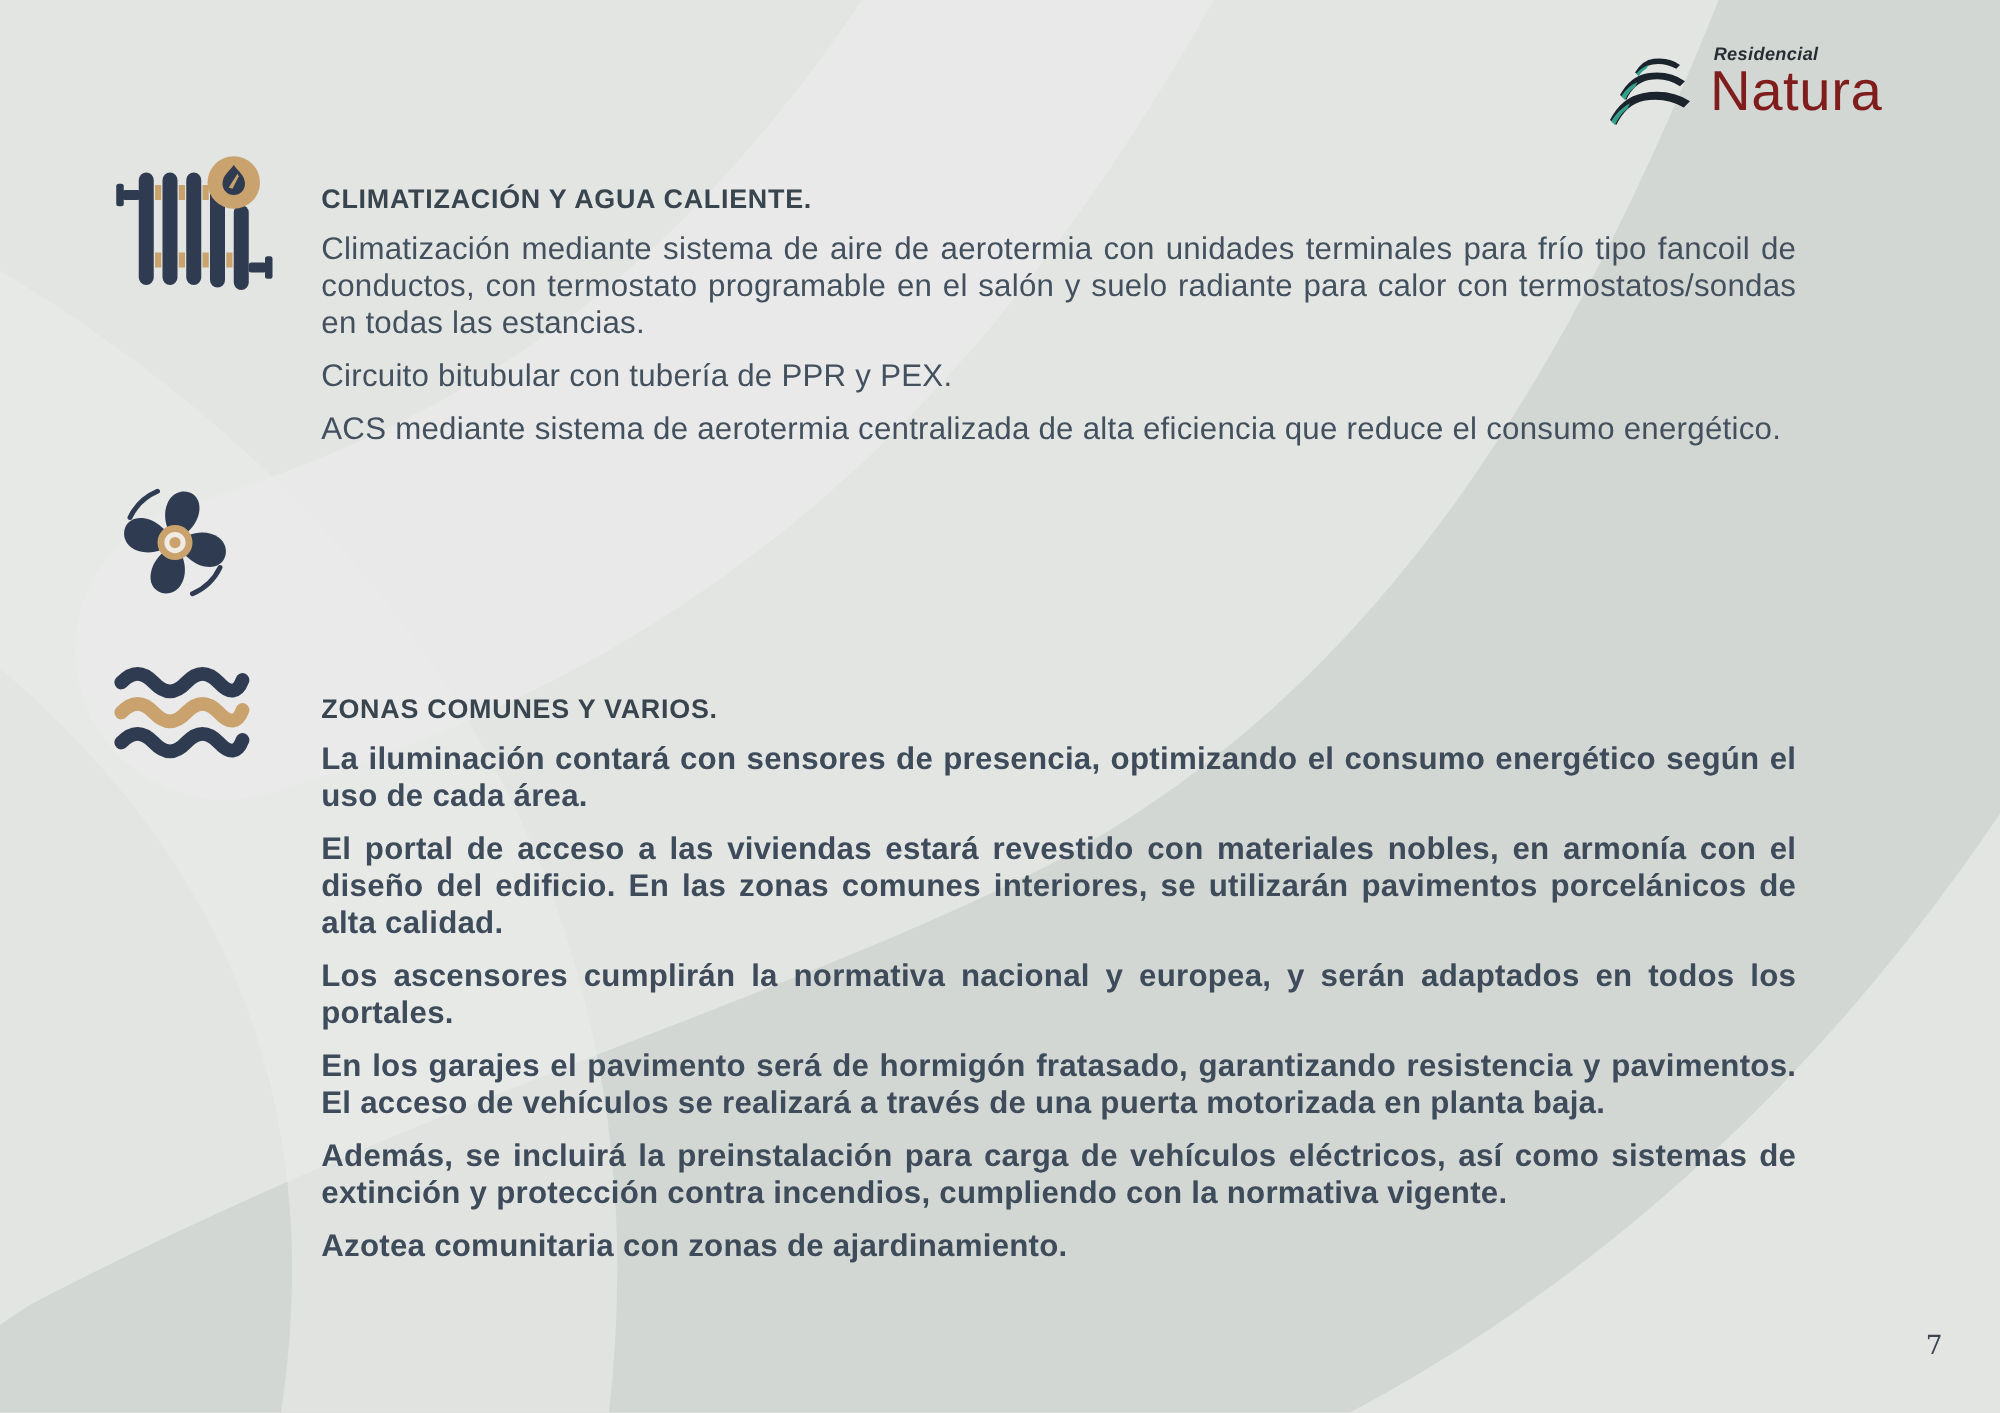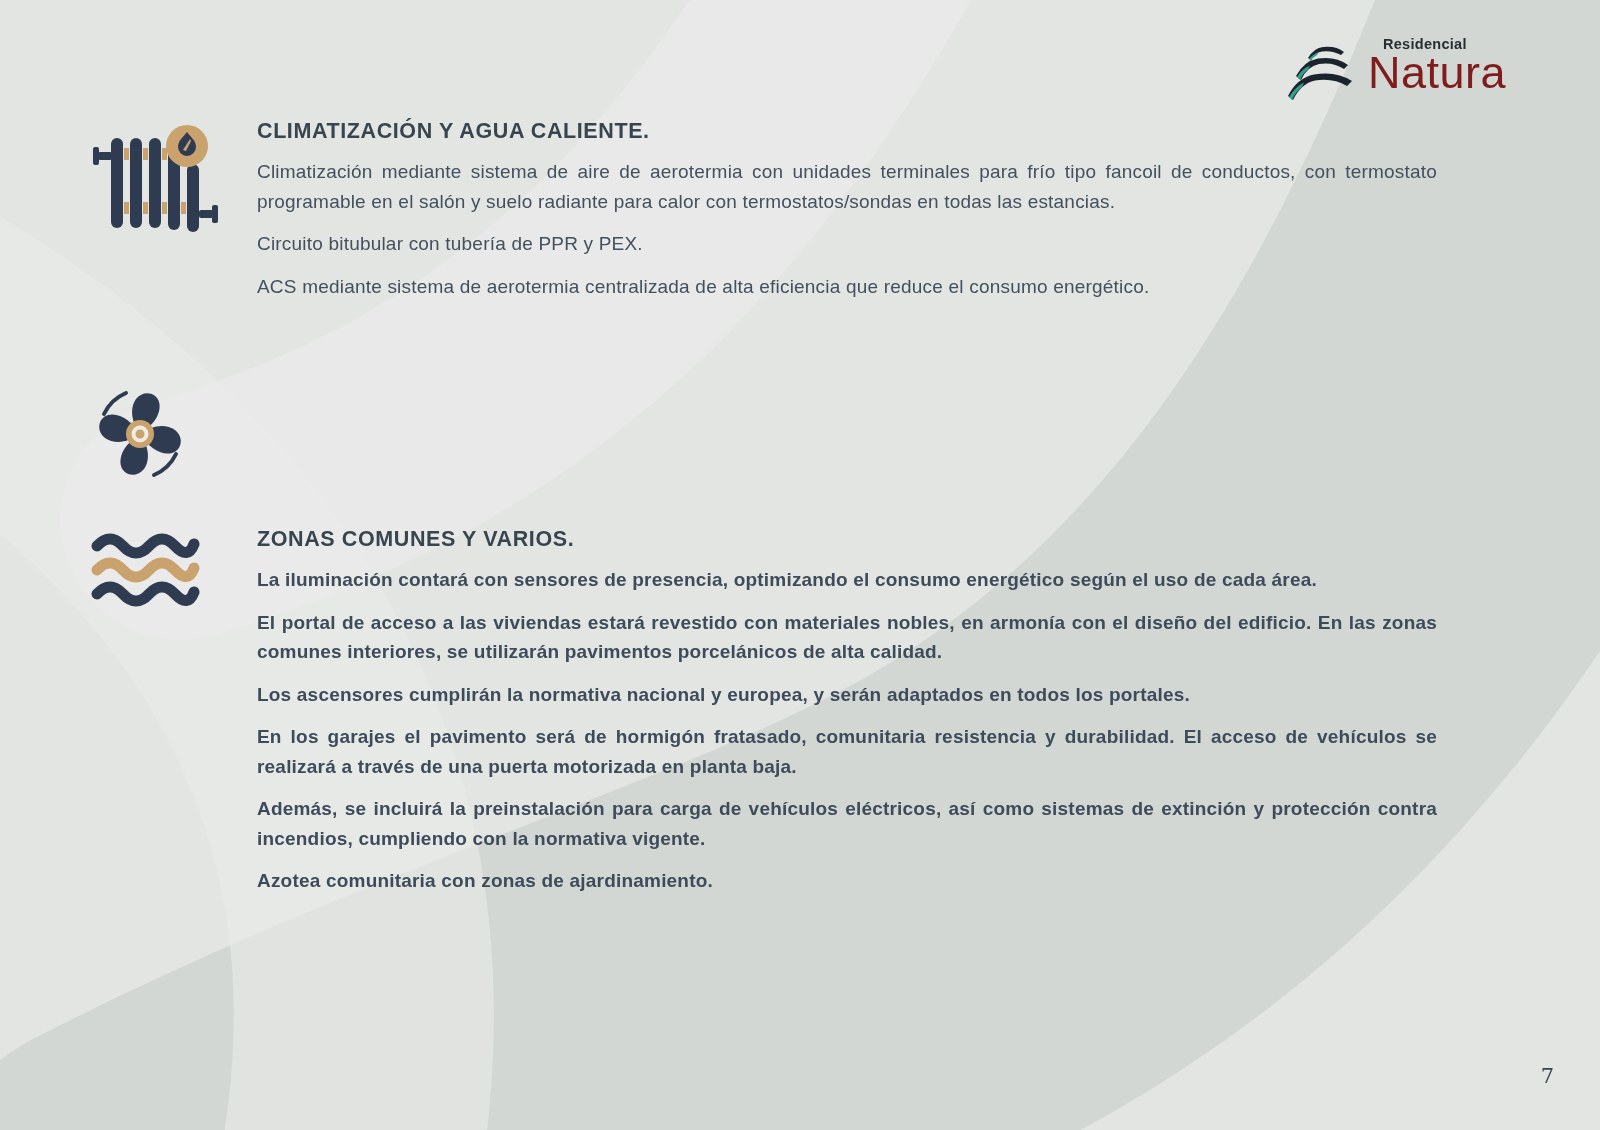--- a/index.html
+++ b/index.html
@@ -10,37 +10,37 @@
     color:#3e4b5a;
   }
   .bg-watermark{position:absolute;inset:0;pointer-events:none;}
   #sections{position:absolute;inset:0;}
   .section{position:absolute;left:90px;width:1350px;}
   .sec-0{top:118px;}
   .sec-1{top:380px;}
   .sec-2{top:526px;}
   .icon-slot{position:absolute;left:0;top:4px;width:132px;height:120px;}
   .icon-slot svg{display:block;}
-  .section-body{margin-left:167px;width:1180px;}
+  .section-body{margin-left:167px;width:1180px;margin-top:28px;}
   .section-title{
     margin:0 0 13px 0;
     font-size:21.5px;font-weight:600;letter-spacing:.6px;
     color:#38454f;line-height:26px;
   }
   .body-text{
     margin:0 0 13px 0;
-    font-size:19px;line-height:29.5px;letter-spacing:.2px;
+    font-size:25px;line-height:29.5px;letter-spacing:.2px;
     text-align:justify;color:#43505e;
   }
   .body-text.semibold{font-weight:600;color:#3e4b5a;}
   .logo{position:absolute;top:36px;right:94px;display:flex;align-items:flex-start;}
   .logo-mark{margin-top:6px;margin-right:8px;}
   .logo-text{display:flex;flex-direction:column;}
   .logo-residencial{
-    font-size:14.5px;font-weight:600;color:#262d33;letter-spacing:.3px;line-height:16px;margin-left:15px;
+    font-size:14.5px;font-weight:600;color:#262d33;letter-spacing:.3px;line-height:16px;margin-left:3px;font-style:italic;
   }
   .logo-natura{
     font-size:45px;font-weight:500;color:#7f1d1d;letter-spacing:.5px;line-height:46px;margin-top:-2px;
   }
   .page-number{
     position:absolute;right:46px;bottom:42px;
     font-family:"DejaVu Serif","Liberation Serif",serif;
     font-size:21px;color:#3a4550;
   }
 </style>
@@ -136,21 +136,21 @@
     <path d="M7 40 Q 20 26 33 40 T 59 40 T 85 40 T 104 38" fill="none" stroke="#c9a26e" stroke-width="11" stroke-linecap="round"></path>
     <path d="M7 64 Q 20 50 33 64 T 59 64 T 85 64 T 104 62" fill="none" stroke="#2e3b50" stroke-width="11" stroke-linecap="round"></path>
   </svg>
       </div>
     <div class="section-body">
       <h2 class="section-title">ZONAS COMUNES Y VARIOS.</h2>
       <div class="paragraphs">
           <p class="body-text semibold">La iluminación contará con sensores de presencia, optimizando el consumo energético según el uso de cada área.</p>
           <p class="body-text semibold">El portal de acceso a las viviendas estará revestido con materiales nobles, en armonía con el diseño del edificio. En las zonas comunes interiores, se utilizarán pavimentos porcelánicos de alta calidad.</p>
           <p class="body-text semibold">Los ascensores cumplirán la normativa nacional y europea, y serán adaptados en todos los portales.</p>
-          <p class="body-text semibold">En los garajes el pavimento será de hormigón fratasado, comunitaria resistencia y durabilidad. El acceso de vehículos se realizará a través de una puerta motorizada en planta baja.</p>
+          <p class="body-text semibold">En los garajes el pavimento será de hormigón fratasado, garantizando resistencia y pavimentos. El acceso de vehículos se realizará a través de una puerta motorizada en planta baja.</p>
           <p class="body-text semibold">Además, se incluirá la preinstalación para carga de vehículos eléctricos, así como sistemas de extinción y protección contra incendios, cumpliendo con la normativa vigente.</p>
           <p class="body-text semibold">Azotea comunitaria con zonas de ajardinamiento.</p>
         </div>
     </div>
   </div>
 </div>
 
 <div class="page-number">7</div>
 
 </body></html>

